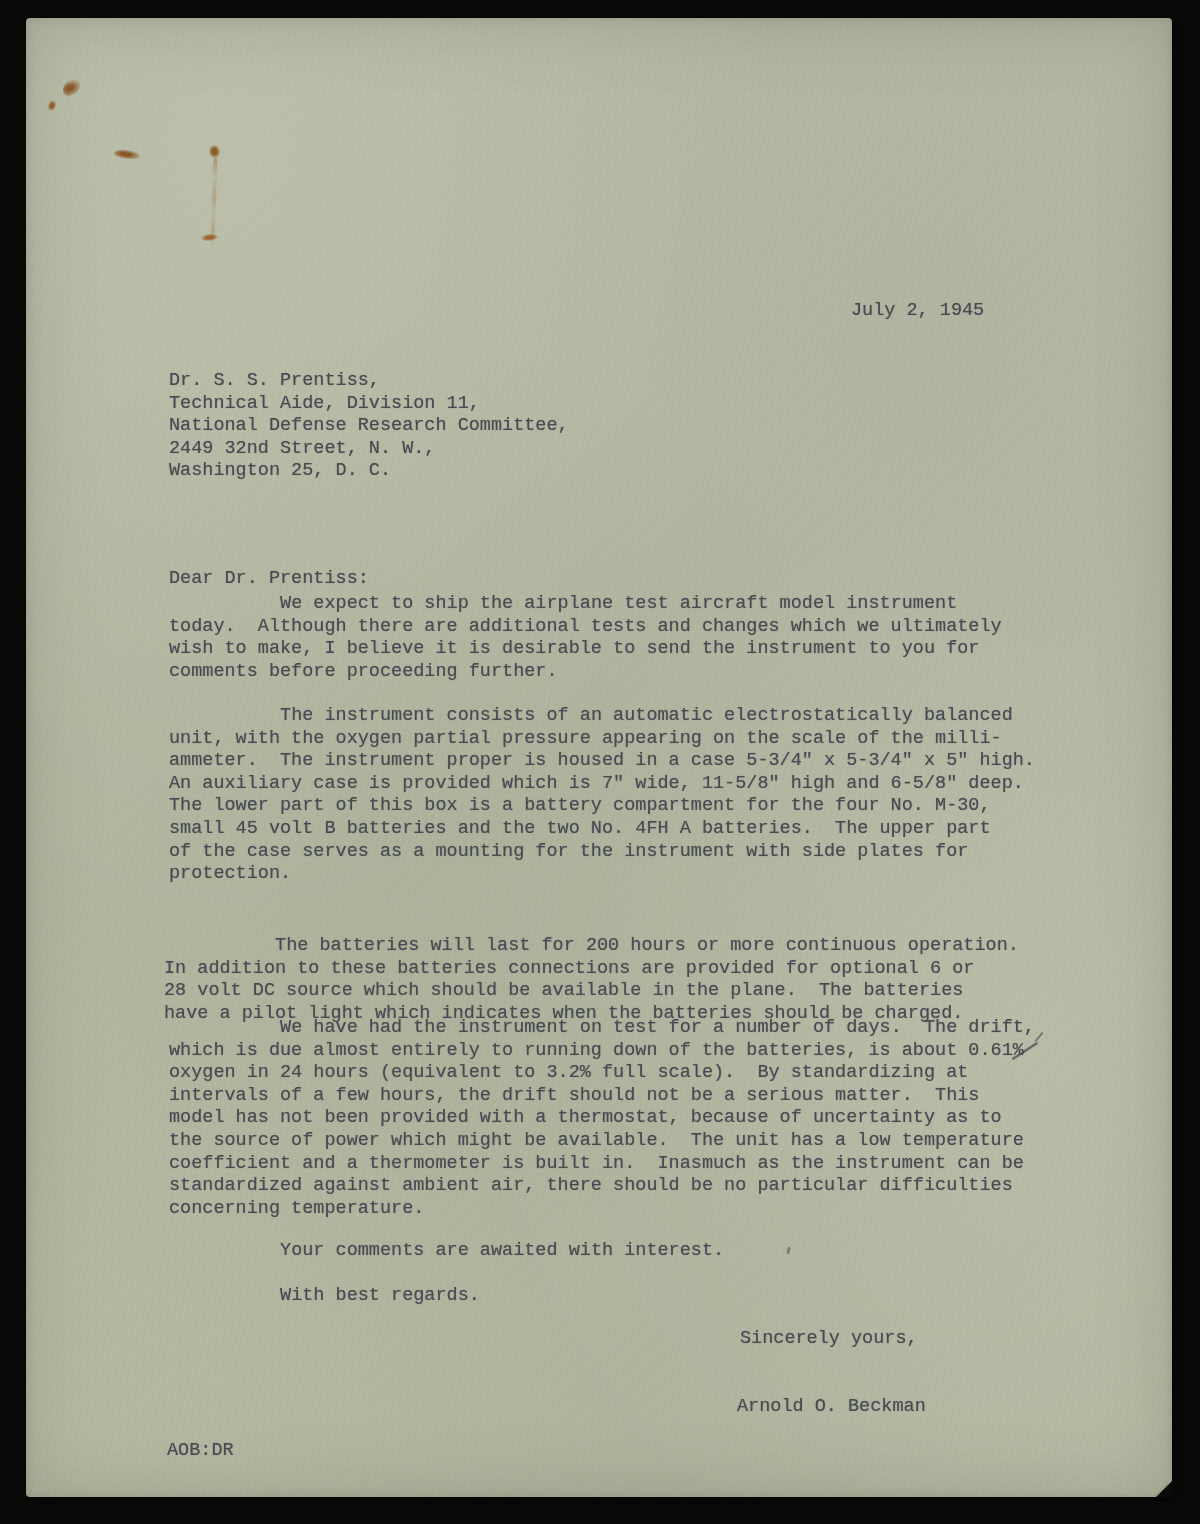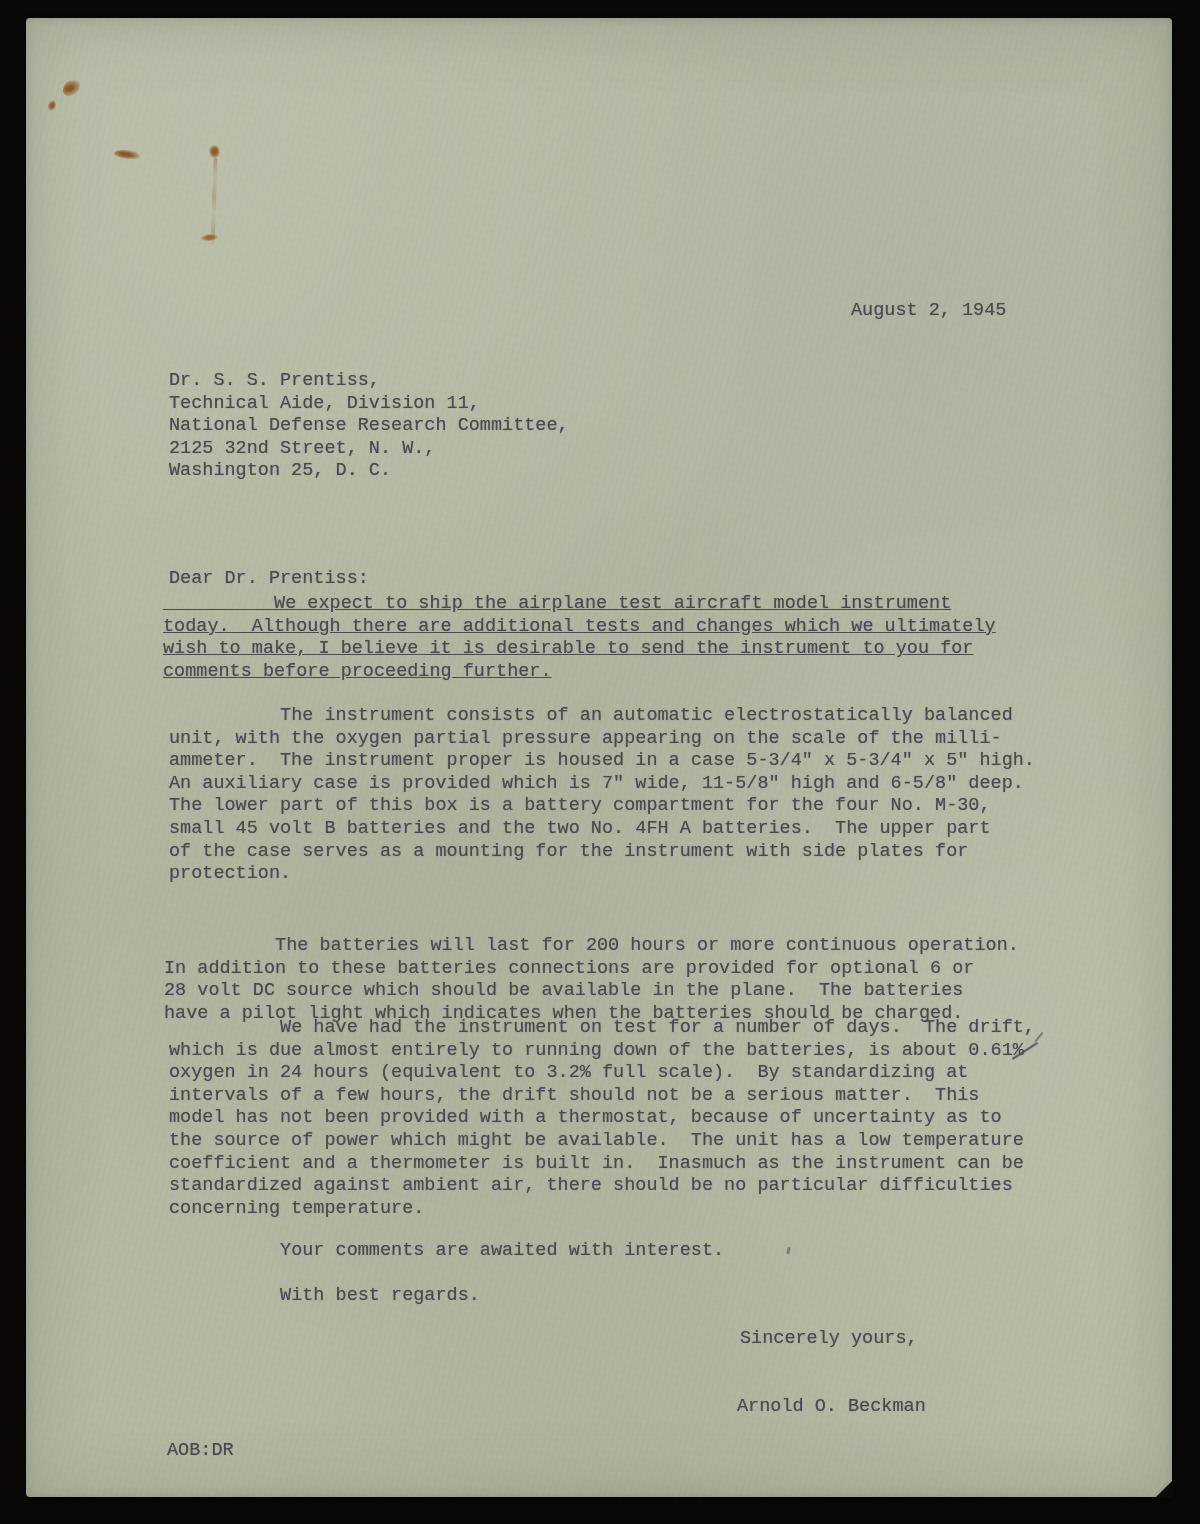--- a/index.html
+++ b/index.html
@@ -159,31 +159,31 @@
     <div class="stain stain-c"></div>
     <div class="stain stain-d"></div>
     <div class="stain stain-e"></div>
     <div class="stain stain-f"></div>
     <div class="stain speck"></div>
 
     <div class="corner-fold-flap"></div>
     <div class="corner-fold-bg"></div>
   </div>
 
-  <div class="txt" style="left:851px; top:300px;">August 2, 1945</div>
+  <div class="txt" style="left:851px; top:300px;">July 2, 1945</div>
 
   <div class="txt" style="left:169px; top:370px;">Dr. S. S. Prentiss,
 Technical Aide, Division 11,
 National Defense Research Committee,
-2125 32nd Street, N. W.,
+2449 32nd Street, N. W.,
 Washington 25, D. C.</div>
 
   <div class="txt" style="left:169px; top:525px;margin-top:43px;">Dear Dr. Prentiss:</div>
 
-  <div class="txt" style="left:163px; top:593px;text-decoration:underline;">          We expect to ship the airplane test aircraft model instrument
+  <div class="txt" style="left:169px; top:593px;">          We expect to ship the airplane test aircraft model instrument
 today.  Although there are additional tests and changes which we ultimately
 wish to make, I believe it is desirable to send the instrument to you for
 comments before proceeding further.</div>
 
   <div class="txt" style="left:169px; top:705px;">          The instrument consists of an automatic electrostatically balanced
 unit, with the oxygen partial pressure appearing on the scale of the milli-
 ammeter.  The instrument proper is housed in a case 5-3/4" x 5-3/4" x 5" high.
 An auxiliary case is provided which is 7" wide, 11-5/8" high and 6-5/8" deep.
 The lower part of this box is a battery compartment for the four No. M-30,
 small 45 volt B batteries and the two No. 4FH A batteries.  The upper part

